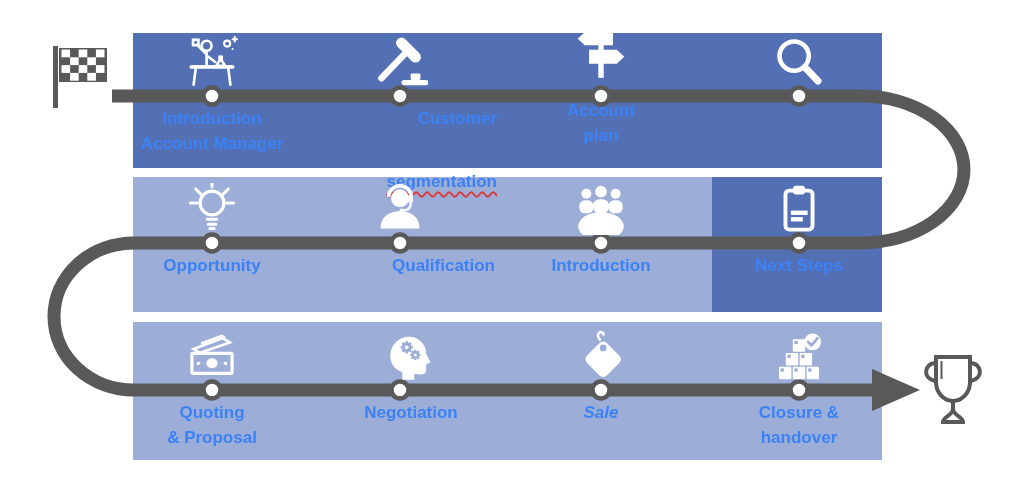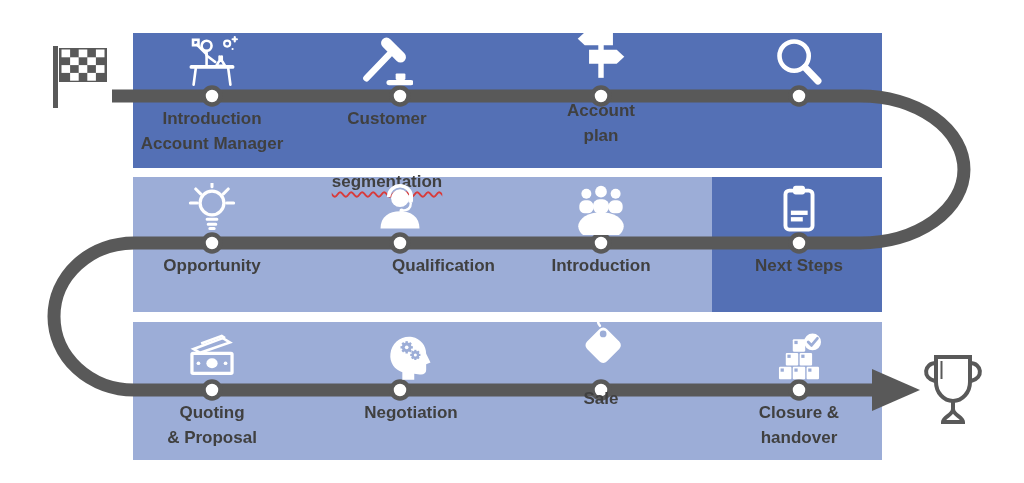--- a/index.html
+++ b/index.html
@@ -10,21 +10,21 @@
   .rowbg{position:absolute;left:133px;width:749px;}
   .dark{background:#5470b5;}
   .light{background:#9cadd7;}
   .row1{top:33px;height:135px;}
   .row2{top:177px;height:135px;}
   .row3{top:322px;height:138px;}
   .cell-highlight{position:absolute;left:712px;top:177px;width:170px;height:135px;}
   .pathsvg{position:absolute;left:0;top:0;z-index:5;pointer-events:none;}
   .step{position:absolute;width:190px;z-index:6;text-align:center;}
   .icon-box{height:52px;display:flex;align-items:center;justify-content:center;}
-  .label{margin-top:18px;color:#404040;font-weight:bold;font-size:17px;line-height:25px;}
+  .label{margin-top:18px;color:#3b82f6;font-weight:bold;font-size:17px;line-height:25px;}
   .label .line{display:block;}
   .spellcheck{
     text-decoration-line:underline;
     text-decoration-style:wavy;
     text-decoration-color:#d83b3b;
     text-decoration-thickness:1.5px;
     text-underline-offset:4px;
     margin-top:38px;
   }
   .endpoint{position:absolute;z-index:4;}
@@ -103,21 +103,21 @@
         <path d="M45,1 v4 M43,3 h4" stroke-width="2"></path>
         <circle cx="43" cy="12" r="1" fill="#ffffff" stroke="none"></circle>
       </svg>
     </div>
     <div class="label">
       <span class="line">Introduction</span>
       <span class="line">Account Manager</span>
     </div>
   </div>
 
-  <div class="step" style="left:292px;top:36px;">
+  <div class="step" style="left:307px;top:36px;text-align:right;">
     <div class="icon-box">
       <svg width="52" height="52" viewBox="0 0 48 48">
         <line x1="5" y1="39" x2="26" y2="17" stroke="#ffffff" stroke-width="6" stroke-linecap="round"></line>
         <line x1="23.5" y1="6.5" x2="36.5" y2="19.5" stroke="#ffffff" stroke-width="10" stroke-linecap="round"></line>
         <rect x="32" y="34.5" width="9" height="6" rx="1" fill="#ffffff"></rect>
         <line x1="26" y1="43" x2="46" y2="43" stroke="#ffffff" stroke-width="5" stroke-linecap="round"></line>
       </svg>
     </div>
     <div class="label">
       <span class="line">Customer</span>
@@ -248,21 +248,21 @@
         <circle cx="20" cy="16" r="1.7" fill="#ffffff"></circle>
         <circle cx="28" cy="23" r="1.4" fill="#ffffff"></circle>
       </svg>
     </div>
     <div class="label">
       <span class="line">Negotiation</span>
       <span class="line"></span>
     </div>
   </div>
 
-  <div class="step" style="left:506px;top:316px;">
+  <div class="step" style="left:506px;top:330px;font-style:italic;">
     <div class="icon-box">
       <svg width="52" height="52" viewBox="0 0 48 48">
         <g transform="rotate(45 26 27)">
           <rect x="13" y="14" width="26" height="26" rx="5" fill="#ffffff"></rect>
         </g>
         <circle cx="26" cy="16.5" r="3.1" fill="#9cadd7"></circle>
         <path d="M23,9 C18,3 25,-0.5 26.5,4" fill="none" stroke="#ffffff" stroke-width="2.4" stroke-linecap="round"></path>
       </svg>
     </div>
     <div class="label">

